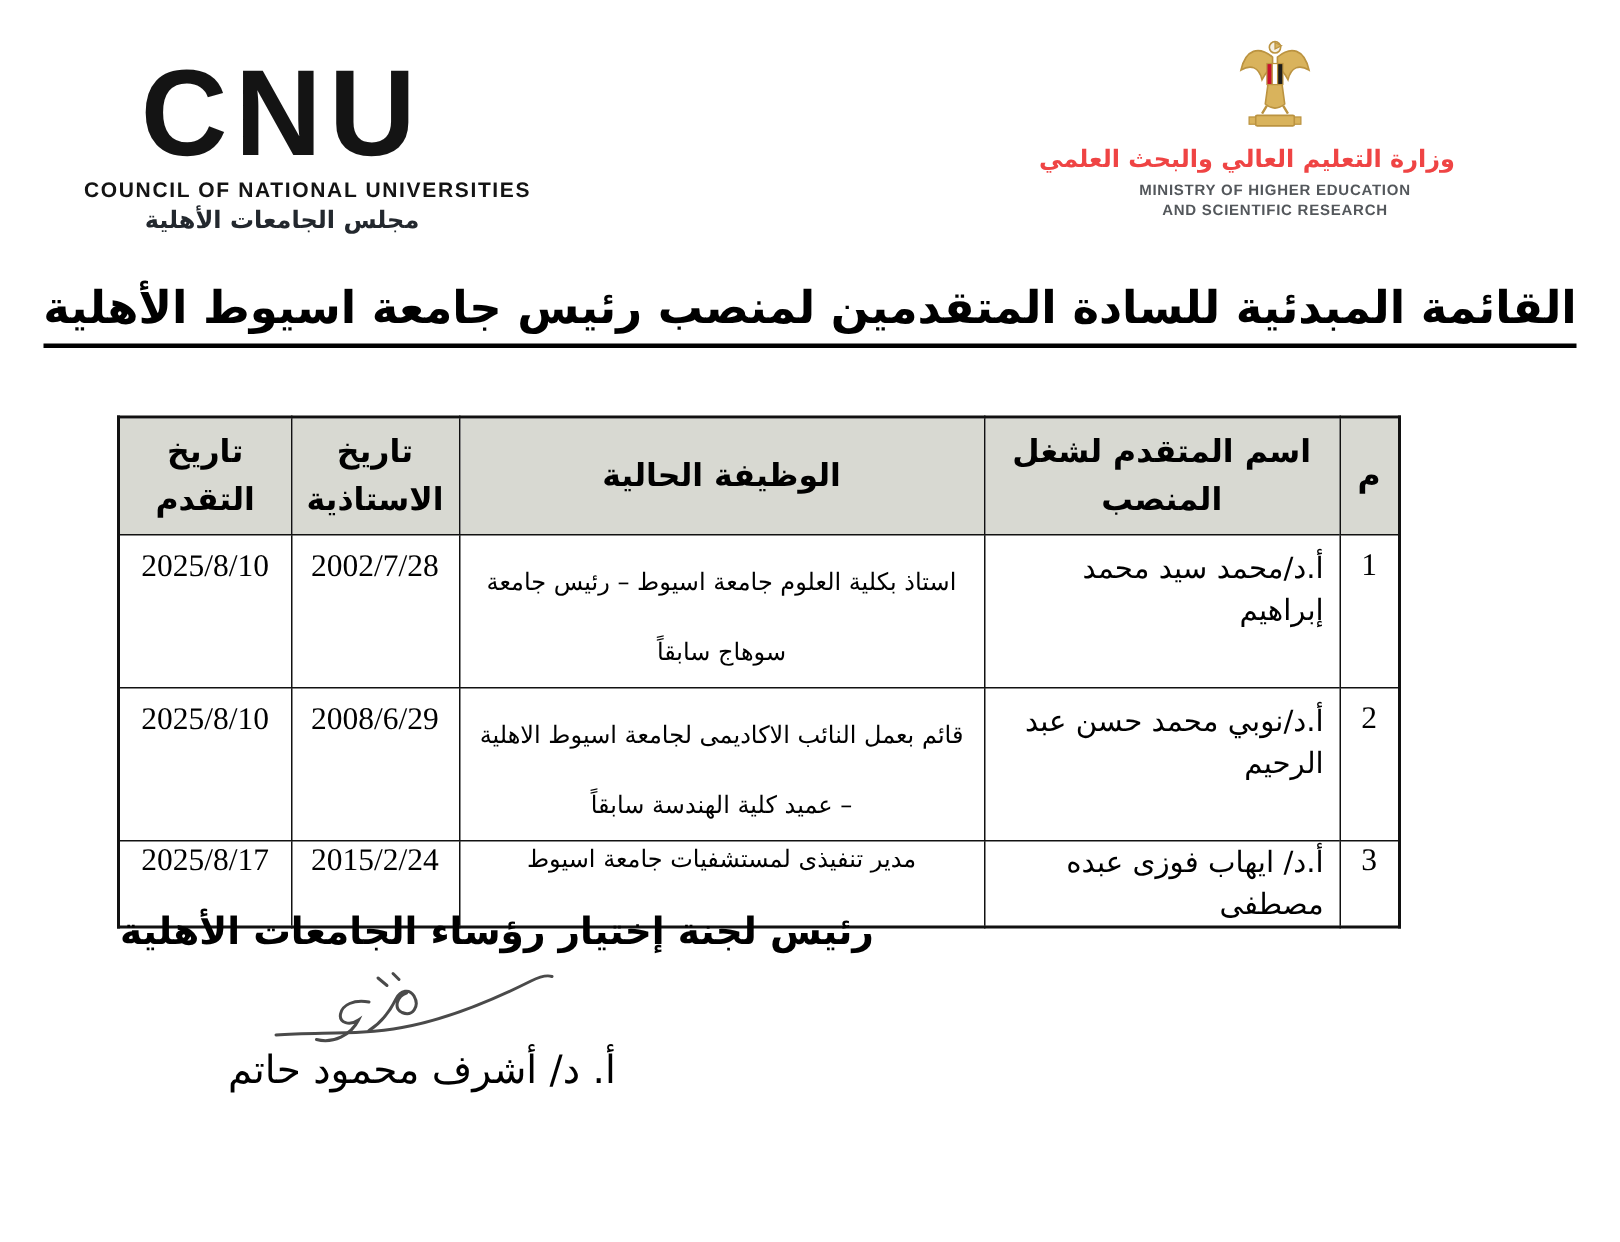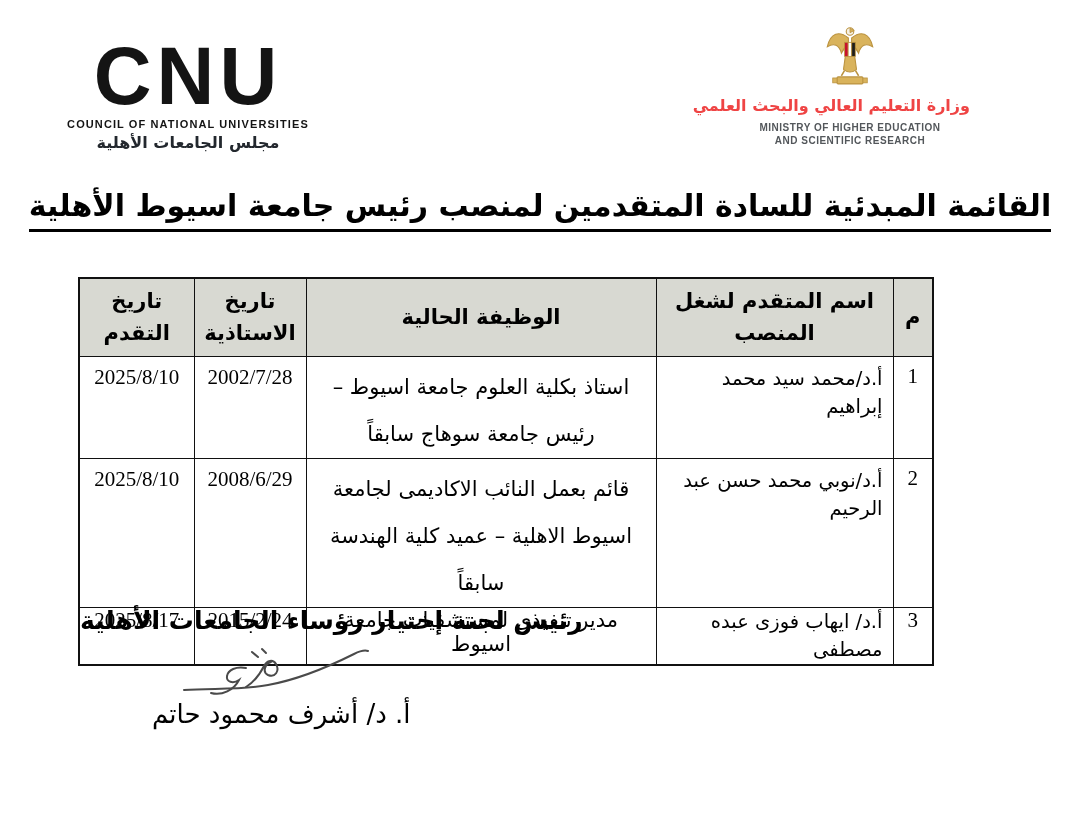--- a/index.html
+++ b/index.html
@@ -26,21 +26,21 @@
     font-family: "Liberation Sans", sans-serif;
     font-size: 80px;
     font-weight: bold;
     letter-spacing: 5px;
     line-height: 76px;
     transform: scaleY(1.02);
     color: #141414;
   }
   .cnu-en {
     font-family: "Liberation Sans", sans-serif;
-    font-size: 11px;
+    font-size: 14px;
     font-weight: bold;
     letter-spacing: 1.1px;
     margin-top: 4px;
     color: #141414;
     white-space: nowrap;
   }
   .cnu-ar {
     font-size: 16px;
     font-weight: bold;
     margin-top: 3px;
@@ -136,21 +136,21 @@
     padding-top: 7px;
   }
   td.cell-name {
     text-align: right;
     font-size: 19.5px;
     padding: 8px 10px 0 6px;
     line-height: 28px;
   }
   td.cell-pos {
     text-align: center;
-    font-size: 21px;
+    font-size: 16px;
     padding: 7px 12px 0 12px;
     line-height: 47px;
   }
   td.cell-date {
     text-align: center;
     font-family: "Liberation Serif", serif;
     font-size: 21px;
     padding-top: 8px;
   }
   td.cell-date span { direction: ltr; unicode-bidi: embed; }

